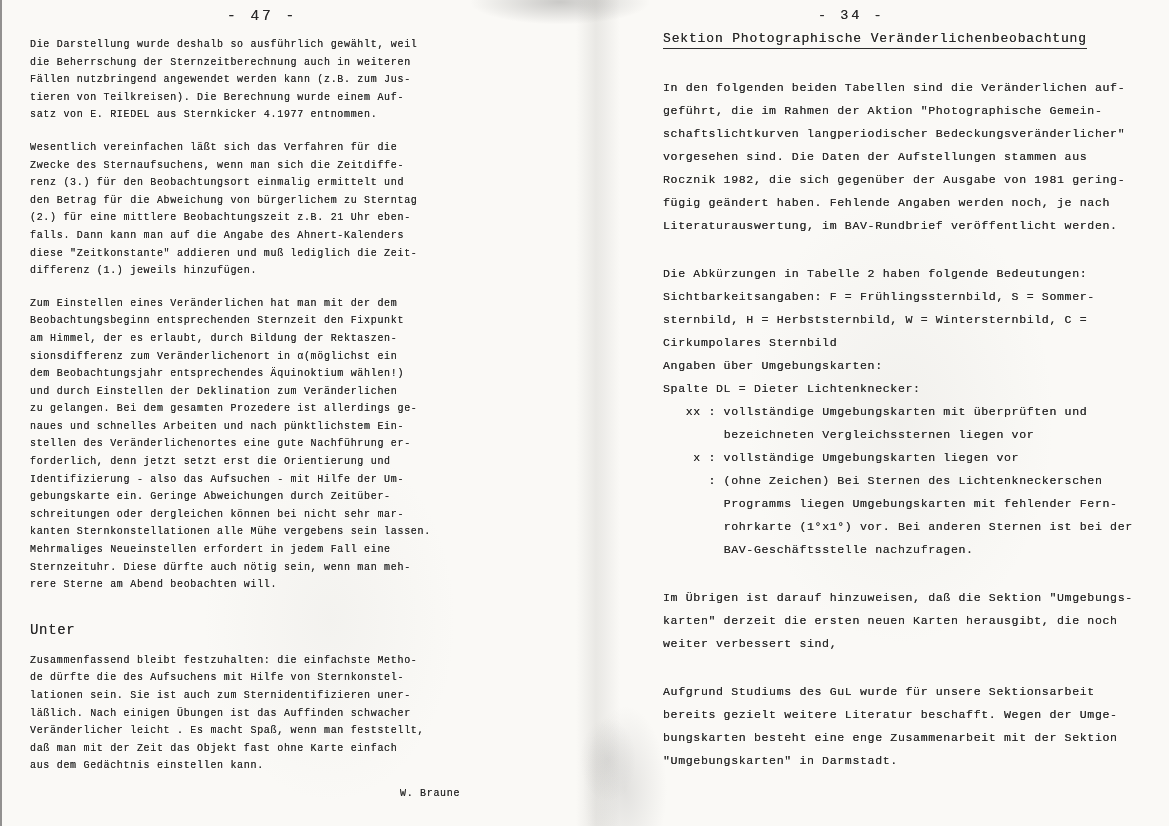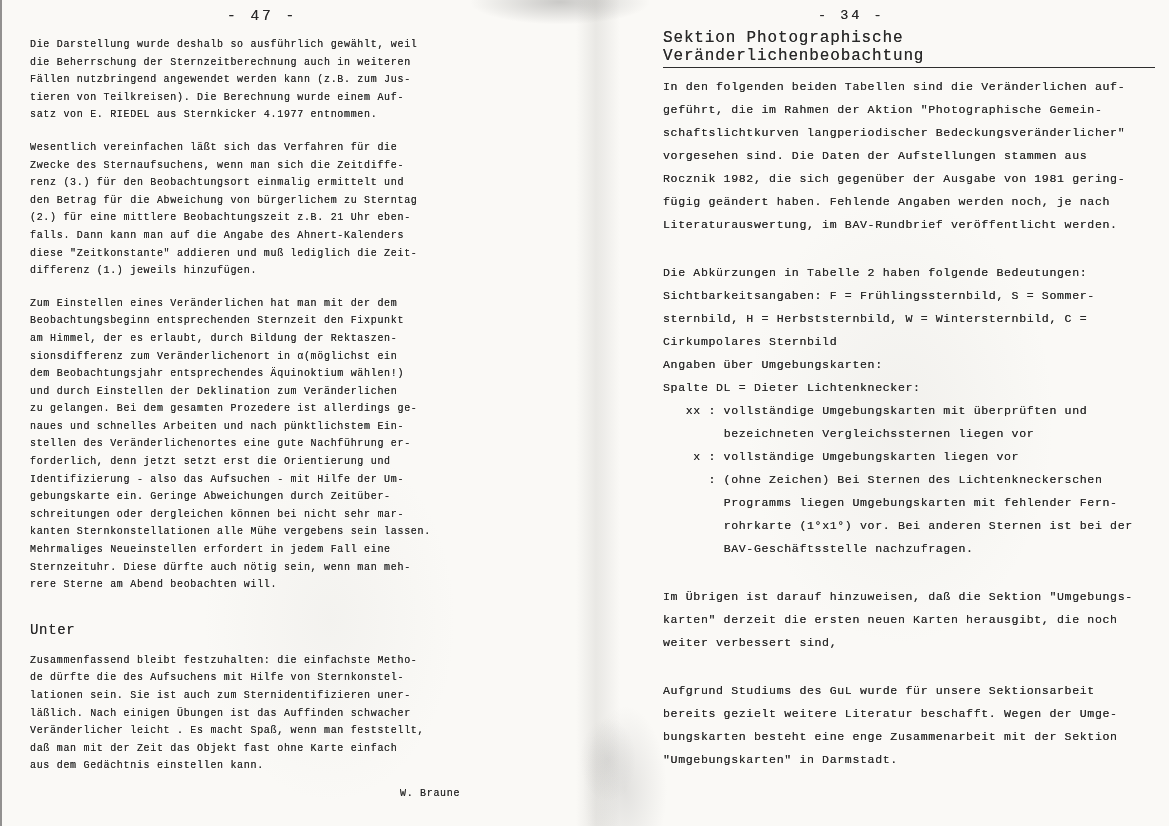--- a/index.html
+++ b/index.html
@@ -71,30 +71,30 @@
     font-size: 10px; letter-spacing: 0.68px;
     padding-left: 370px;
     margin-top: -2px;
   }
 
   .section-title {
     margin: 6px 0 0 0;
   }
   .section-title .underlined {
     display: inline-block;
-    font-size: 16px; letter-spacing: 0.85px;
+    font-size: 13px; letter-spacing: 0.85px;
     border-bottom: 1.3px solid #2e2e2e;
     padding-bottom: 2px;
   }
   .page-right .para {
     font-size: 11.6px; line-height: 23px; letter-spacing: 0.62px;
     white-space: pre-wrap;
     margin: 0 0 25px 0;
   }
-  .page-right .para.first { margin-top: 7px; }
+  .page-right .para.first { margin-top: 27px; }
 </style>
 </head>
 <body>
 
 <div class="scan">
 
   <div class="page page-left">
     <div class="page-number ink">- 47 -</div>
 
     <div class="para ink">Die Darstellung wurde deshalb so ausführlich gewählt, weil

